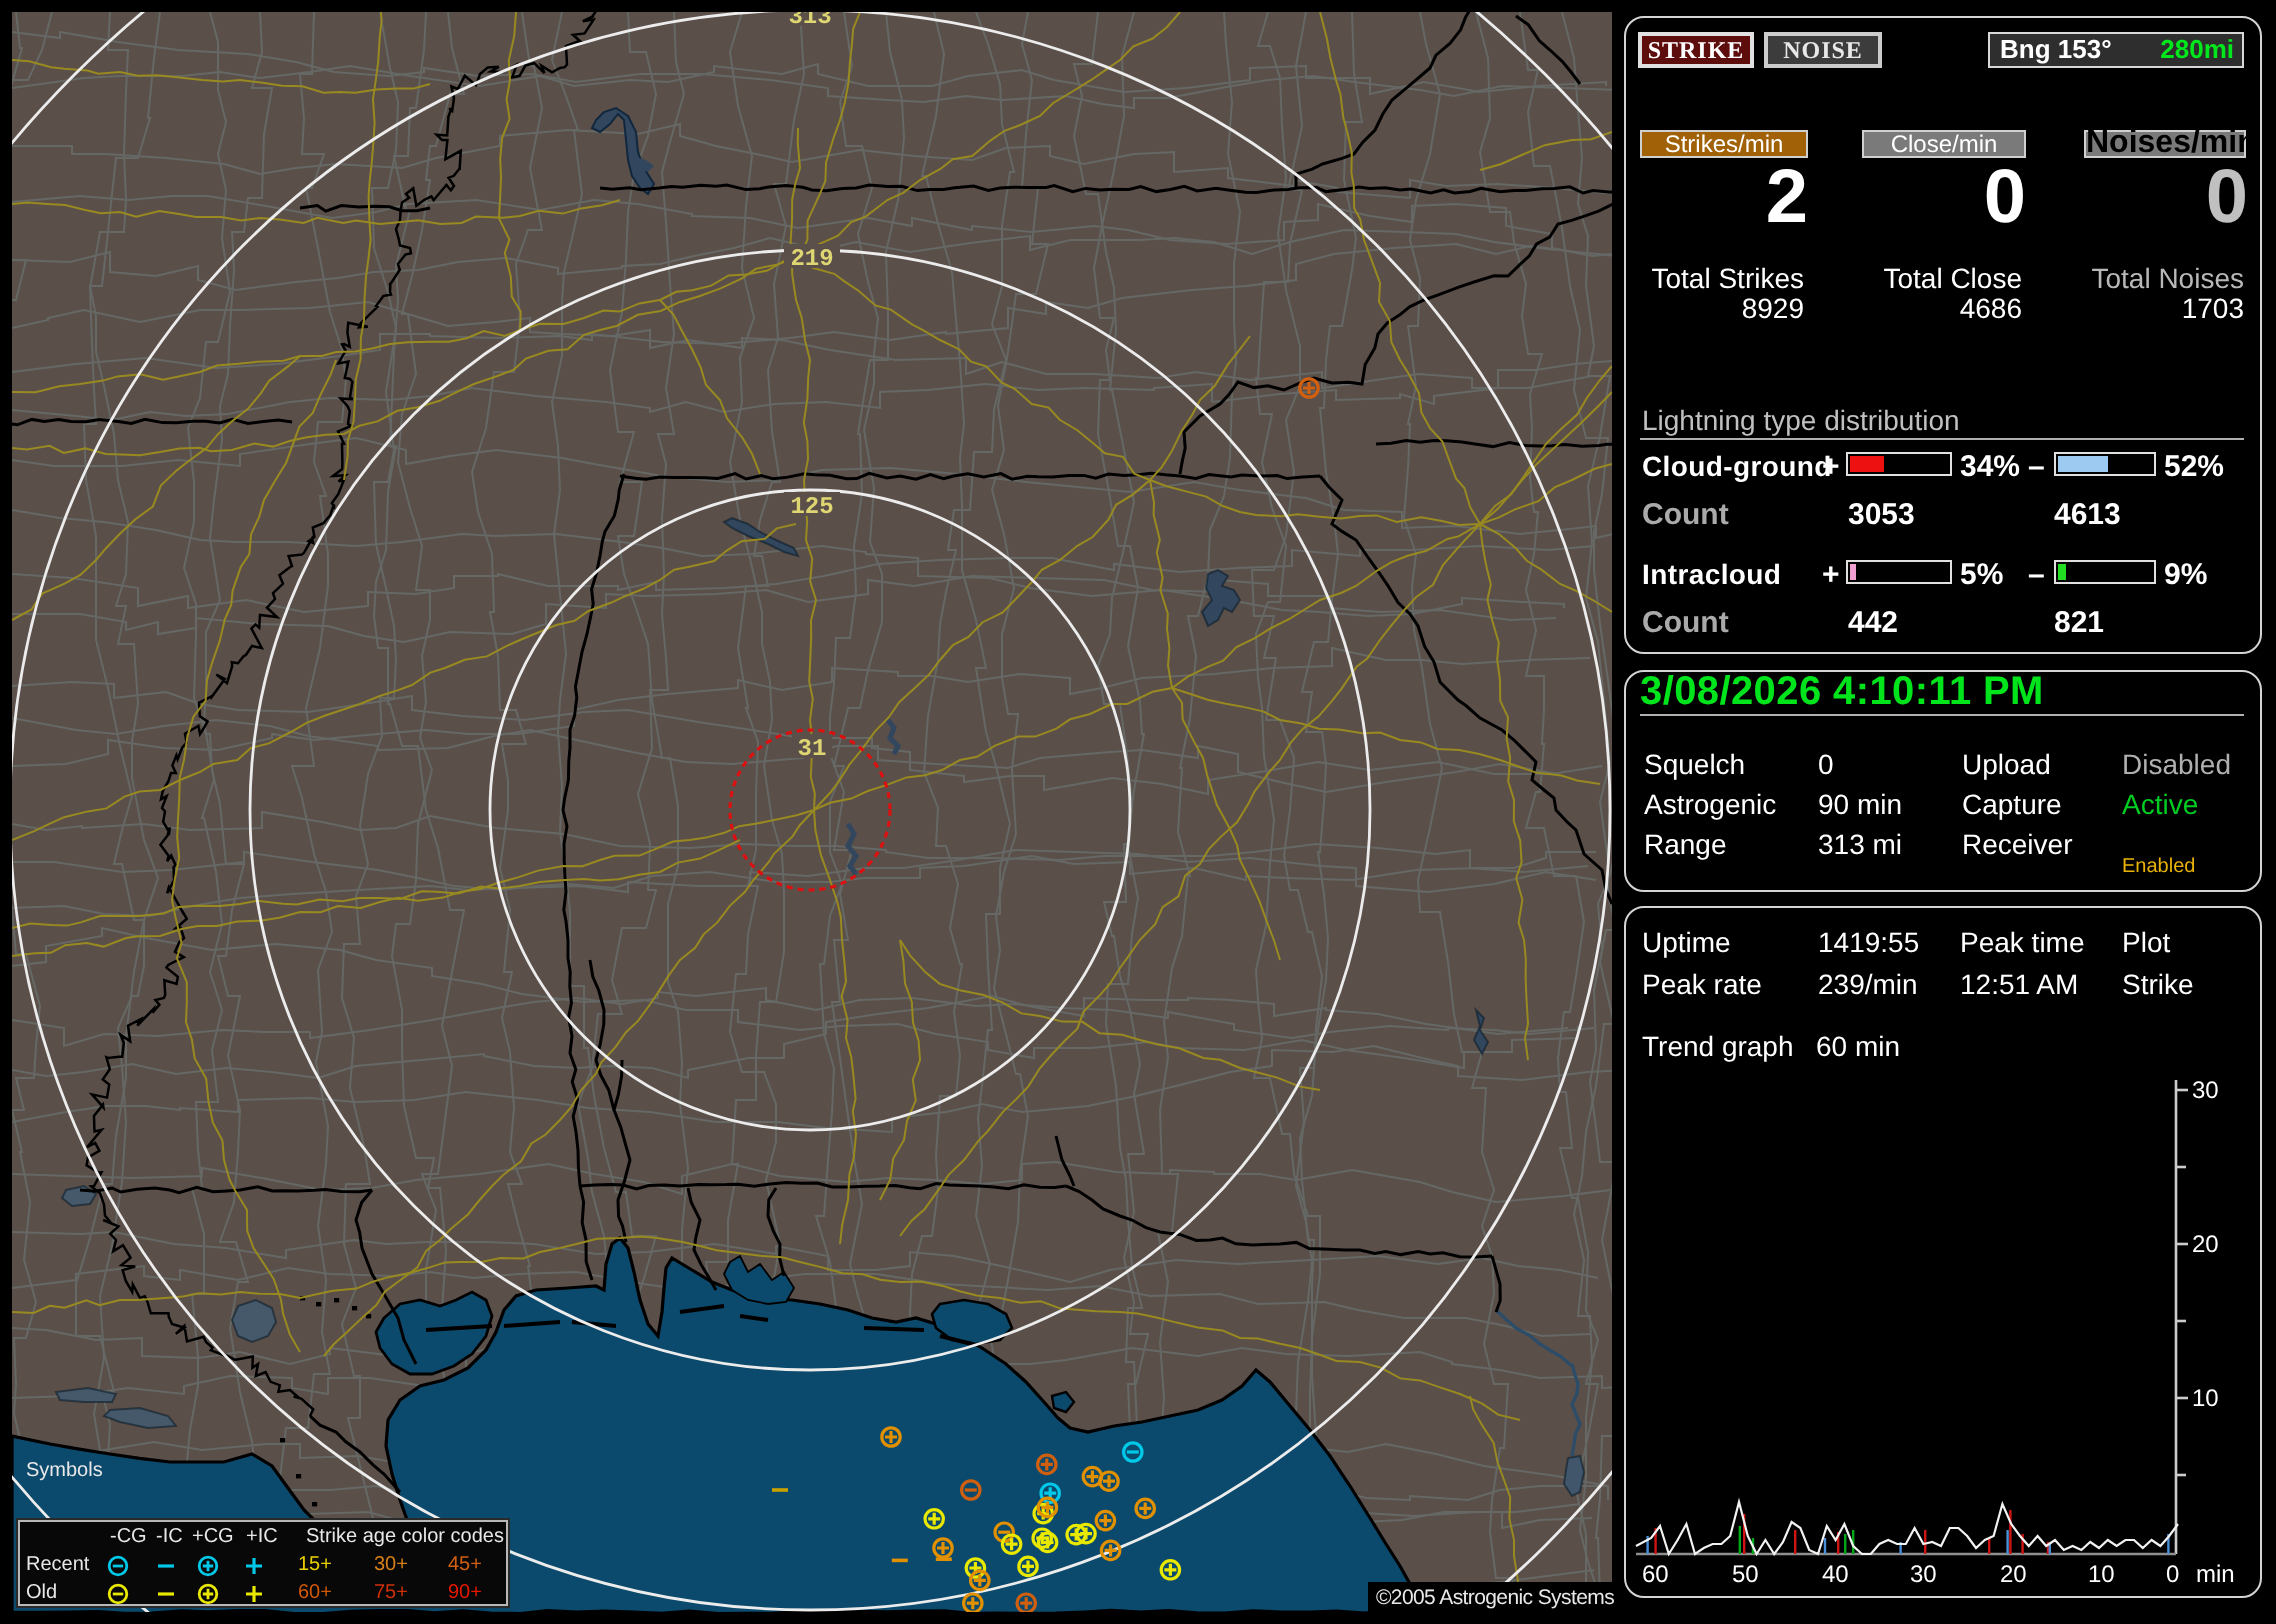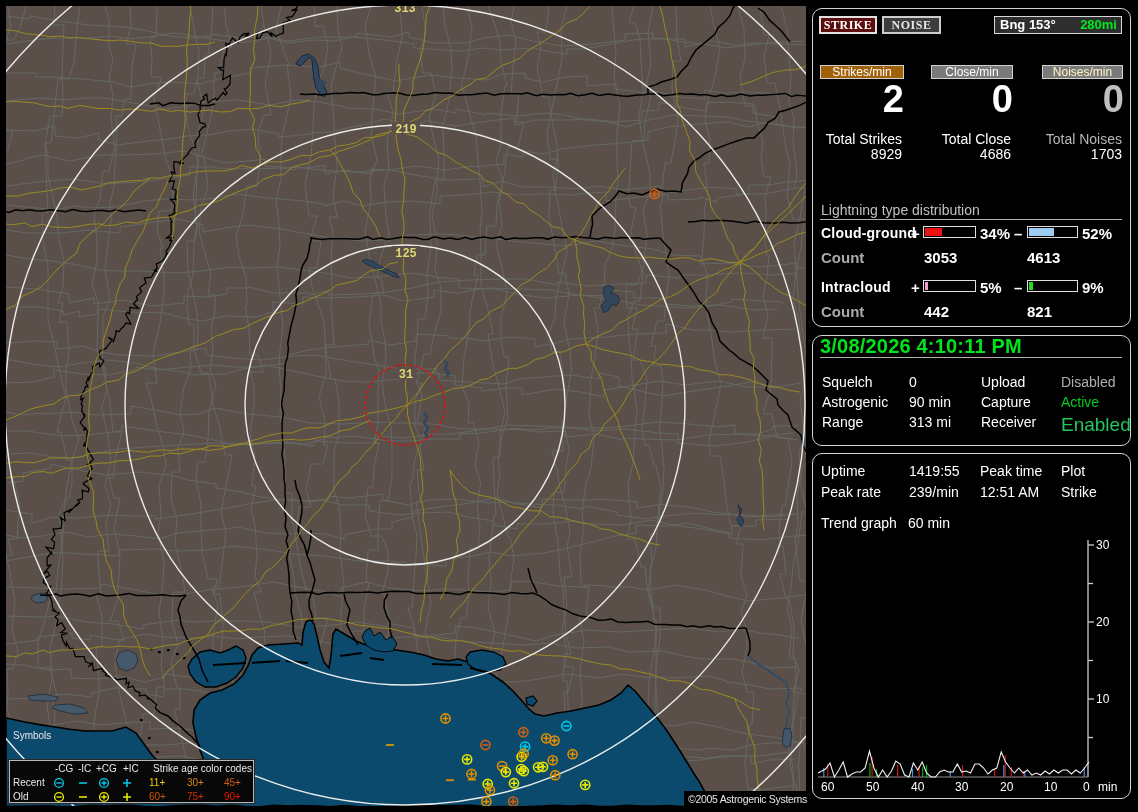--- a/index.html
+++ b/index.html
@@ -302,21 +302,21 @@
   </svg>
 <div style="position:absolute;left:9px;top:760px;width:245px;height:43px;background:#080808;border:1px solid #b8b8b8;outline:1px solid #2a2a2a;font-size:11px;color:#e8e8e8;"></div>
 <div style="position:absolute;left:13px;top:730px;font-size:10px;color:#e8e8e8;white-space:nowrap;">Symbols</div>
 <div style="position:absolute;left:55px;top:763px;font-size:10px;color:#e8e8e8;white-space:nowrap;">-CG</div>
 <div style="position:absolute;left:78px;top:763px;font-size:10px;color:#e8e8e8;white-space:nowrap;">-IC</div>
 <div style="position:absolute;left:96px;top:763px;font-size:10px;color:#e8e8e8;white-space:nowrap;">+CG</div>
 <div style="position:absolute;left:123px;top:763px;font-size:10px;color:#e8e8e8;white-space:nowrap;">+IC</div>
 <div style="position:absolute;left:153px;top:763px;font-size:10px;color:#e8e8e8;white-space:nowrap;">Strike age color codes</div>
 <div style="position:absolute;left:13px;top:777px;font-size:10px;color:#e8e8e8;white-space:nowrap;">Recent</div>
 <div style="position:absolute;left:13px;top:791px;font-size:10px;color:#e8e8e8;white-space:nowrap;">Old</div>
-<div style="position:absolute;left:149px;top:777px;font-size:10px;color:#e8d000;white-space:nowrap;">11+</div>
+<div style="position:absolute;left:149px;top:777px;font-size:10px;color:#e8d000;white-space:nowrap;">15+</div>
 <div style="position:absolute;left:187px;top:777px;font-size:10px;color:#d88018;white-space:nowrap;">30+</div>
 <div style="position:absolute;left:224px;top:777px;font-size:10px;color:#d06010;white-space:nowrap;">45+</div>
 <div style="position:absolute;left:149px;top:791px;font-size:10px;color:#d05808;white-space:nowrap;">60+</div>
 <div style="position:absolute;left:187px;top:791px;font-size:10px;color:#d03008;white-space:nowrap;">75+</div>
 <div style="position:absolute;left:224px;top:791px;font-size:10px;color:#e81800;white-space:nowrap;">90+</div>
 <svg width="150" height="40" viewBox="0 0 150 40" style="position:absolute;left:48px;top:771px">
     <circle cx="11" cy="12" r="4.4" stroke="#00c8e8" fill="none" stroke-width="1.4"></circle>
     <path d="M8.4,12 L13.6,12" stroke="#00c8e8" stroke-width="1.4"></path>
     <path d="M31,12 L39,12" stroke="#00c8e8" stroke-width="1.6"></path>
     <circle cx="56" cy="12" r="4.4" stroke="#00c8e8" fill="none" stroke-width="1.4"></circle>
@@ -334,21 +334,21 @@
 <div class="box" style="top:335px;height:111px"></div>
 <div class="box" style="top:453px;height:346px"></div>
 <div style="position:absolute;left:819px;top:16px;width:58px;height:18px;background:#5e0d0d;border:2px solid #e0e0e0;color:#fff;font-family:'Liberation Serif',serif;font-weight:bold;font-size:12px;text-align:center;line-height:14px;letter-spacing:0.5px;">STRIKE</div>
 <div style="position:absolute;left:882px;top:16px;width:59px;height:18px;background:#3c3c3c;border:2px solid #cccccc;color:#e8e8e8;font-family:'Liberation Serif',serif;font-weight:bold;font-size:12px;text-align:center;line-height:14px;letter-spacing:0.5px;">NOISE</div>
 <div style="position:absolute;left:994px;top:16px;width:128px;height:18px;background:#2e2e2e;border:1px solid #d8d8d8;color:#fff;font-weight:bold;font-size:13px;line-height:16px;">
     <span style="position:absolute;left:5px;">Bng 153°</span>
     <span style="position:absolute;right:4px;color:#00e81c;">280mi</span>
   </div>
 <div style="position:absolute;left:820px;top:65px;width:84px;height:14px;background:#a16207;border:1px solid #d0d0d0;color:#fff;font-size:12px;text-align:center;line-height:12px;">Strikes/min</div>
 <div style="position:absolute;left:931px;top:65px;width:82px;height:14px;background:#7a7a7a;border:1px solid #d0d0d0;color:#fff;font-size:12px;text-align:center;line-height:12px;">Close/min</div>
-<div style="position:absolute;left:1042px;top:65px;width:81px;height:14px;background:#7a7a7a;border:1px solid #d0d0d0;color:#fef9c3;font-size:12px;text-align:center;line-height:12px;">Noises/min</div>
+<div style="position:absolute;left:1042px;top:65px;width:81px;height:14px;background:#7a7a7a;border:1px solid #d0d0d0;color:#000000;font-size:16px;text-align:center;line-height:12px;font-weight:bold;">Noises/min</div>
 <div style="position:absolute;left:814px;top:80px;width:90px;font-size:38px;line-height:38px;font-weight:bold;color:#fff;text-align:right;">2</div>
 <div style="position:absolute;left:923px;top:80px;width:90px;font-size:38px;line-height:38px;font-weight:bold;color:#fff;text-align:right;">0</div>
 <div style="position:absolute;left:1034px;top:80px;width:90px;font-size:38px;line-height:38px;font-weight:bold;color:#c0c0c0;text-align:right;">0</div>
 <div style="position:absolute;left:782px;top:131px;width:120px;font-size:14px;color:#fff;text-align:right;">Total Strikes</div>
 <div style="position:absolute;left:891px;top:131px;width:120px;font-size:14px;color:#fff;text-align:right;">Total Close</div>
 <div style="position:absolute;left:1002px;top:131px;width:120px;font-size:14px;color:#b8b8b8;text-align:right;">Total Noises</div>
 <div style="position:absolute;left:782px;top:146px;width:120px;font-size:14px;color:#fff;text-align:right;">8929</div>
 <div style="position:absolute;left:891px;top:146px;width:120px;font-size:14px;color:#fff;text-align:right;">4686</div>
 <div style="position:absolute;left:1002px;top:146px;width:120px;font-size:14px;color:#fff;text-align:right;">1703</div>
 <div style="position:absolute;left:821px;top:202px;font-size:14px;color:#c0c0c0;">Lightning type distribution</div>
@@ -387,21 +387,21 @@
 <div style="position:absolute;left:909px;top:374px;font-size:14px;color:#fff;">0</div>
 <div style="position:absolute;left:981px;top:374px;font-size:14px;color:#fff;">Upload</div>
 <div style="position:absolute;left:1061px;top:374px;font-size:14px;color:#b0b0b0;">Disabled</div>
 <div style="position:absolute;left:822px;top:394px;font-size:14px;color:#fff;">Astrogenic</div>
 <div style="position:absolute;left:909px;top:394px;font-size:14px;color:#fff;">90 min</div>
 <div style="position:absolute;left:981px;top:394px;font-size:14px;color:#fff;">Capture</div>
 <div style="position:absolute;left:1061px;top:394px;font-size:14px;color:#00cc22;">Active</div>
 <div style="position:absolute;left:822px;top:414px;font-size:14px;color:#fff;">Range</div>
 <div style="position:absolute;left:909px;top:414px;font-size:14px;color:#fff;">313 mi</div>
 <div style="position:absolute;left:981px;top:414px;font-size:14px;color:#fff;">Receiver</div>
-<div style="position:absolute;left:1061px;top:414px;font-size:19px;color:#22c55e;">Enabled</div>
+<div style="position:absolute;left:1061px;top:428px;font-size:10px;color:#eab308;">Enabled</div>
 <div style="position:absolute;left:821px;top:463px;font-size:14px;color:#fff;white-space:nowrap;">Uptime</div>
 <div style="position:absolute;left:909px;top:463px;font-size:14px;color:#fff;white-space:nowrap;">1419:55</div>
 <div style="position:absolute;left:980px;top:463px;font-size:14px;color:#fff;white-space:nowrap;">Peak time</div>
 <div style="position:absolute;left:1061px;top:463px;font-size:14px;color:#fff;white-space:nowrap;">Plot</div>
 <div style="position:absolute;left:821px;top:484px;font-size:14px;color:#fff;white-space:nowrap;">Peak rate</div>
 <div style="position:absolute;left:909px;top:484px;font-size:14px;color:#fff;white-space:nowrap;">239/min</div>
 <div style="position:absolute;left:980px;top:484px;font-size:14px;color:#fff;white-space:nowrap;">12:51 AM</div>
 <div style="position:absolute;left:1061px;top:484px;font-size:14px;color:#fff;white-space:nowrap;">Strike</div>
 <div style="position:absolute;left:821px;top:515px;font-size:14px;color:#fff;white-space:nowrap;">Trend graph</div>
 <div style="position:absolute;left:908px;top:515px;font-size:14px;color:#fff;white-space:nowrap;">60 min</div>

